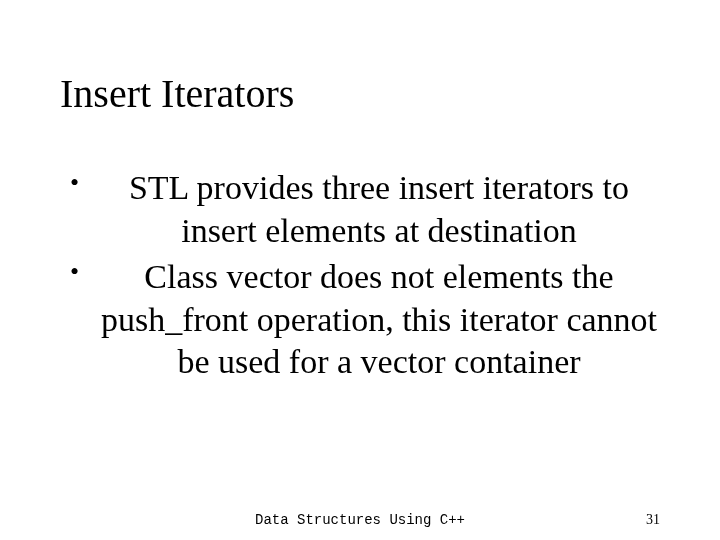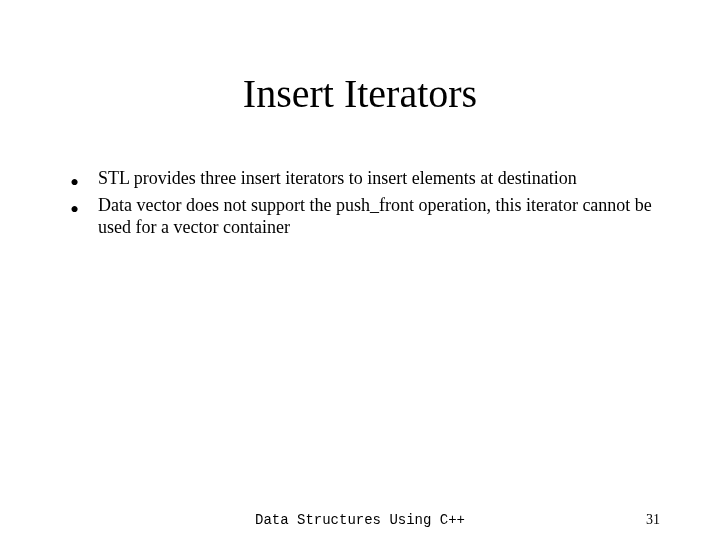--- a/index.html
+++ b/index.html
@@ -12,35 +12,36 @@
     position: relative;
     overflow: hidden;
   }
   .slide {
     width: 100%;
     height: 100%;
     padding: 70px 60px 0 60px;
     position: relative;
   }
   .title {
-    text-align: center;
+    text-align: left;
     font-size: 40px;
     font-weight: normal;
     margin-bottom: 50px;
   }
   .bullets {
     list-style: none;
     padding-left: 10px;
   }
   .bullets li {
-    font-size: 18px;
+    font-size: 34px;
     line-height: 1.25;
     margin-bottom: 4px;
     position: relative;
     padding-left: 28px;
+    text-align: center;
   }
   .bullets li::before {
     content: "•";
     position: absolute;
     left: 0;
     top: 0;
     font-size: 26px;
   }
   .footer {
     position: absolute;
@@ -60,19 +61,19 @@
     right: 60px;
   }
 </style>
 </head>
 <body>
 
 <div class="slide">
   <h1 class="title">Insert Iterators</h1>
   <ul class="bullets">
     <li>STL provides three insert iterators to insert elements at destination</li>
-    <li>Data vector does not support the push_front operation, this iterator cannot be used for a vector container</li>
+    <li>Class vector does not elements the push_front operation, this iterator cannot be used for a vector container</li>
   </ul>
   <div class="footer">
     <span class="footer-center">Data Structures Using C++</span>
     <span class="footer-right">31</span>
   </div>
 </div>
 
 </body></html>

